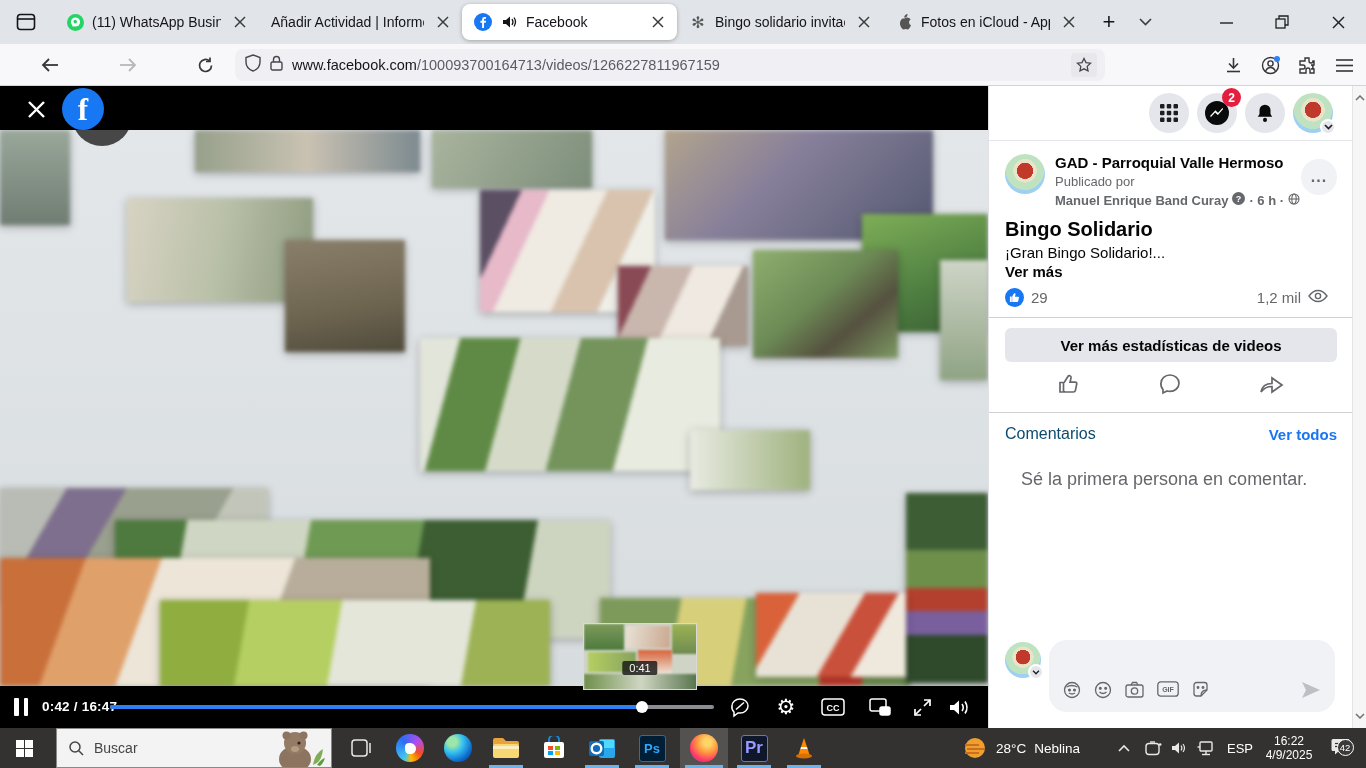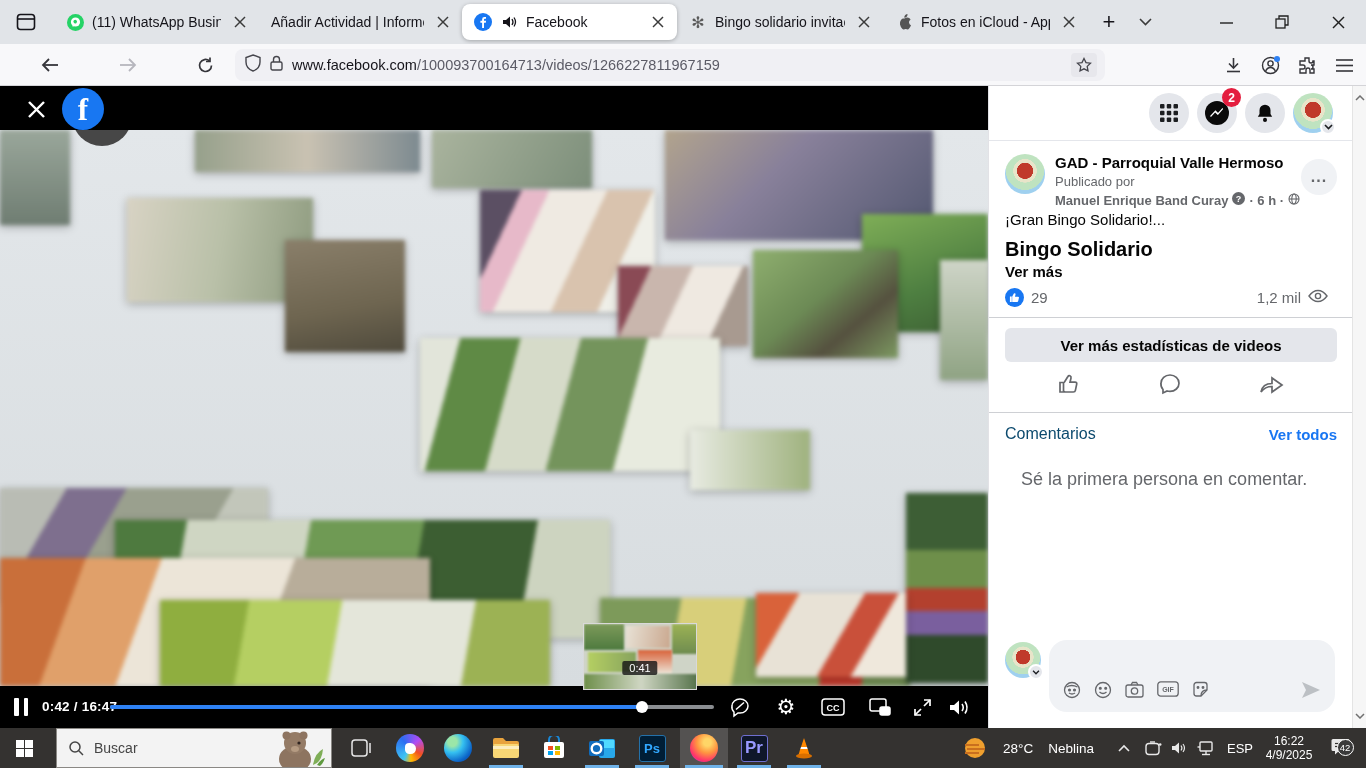--- a/index.html
+++ b/index.html
@@ -129,21 +129,21 @@
   .runline { position:absolute; left:5px; right:5px; bottom:0; height:3px; background:#6fb2e8; }
   #tb-search { left:56px; width:276px; background:#f3f3f3; border:1px solid #8a8884; justify-content:flex-start;
                padding-left:12px; gap:10px; overflow:hidden; }
   #tb-search span { font-size:14px; color:#454545; }
   #tb-firefox { background:rgba(255,255,255,.16); }
   .appico { width:28px; height:28px; display:flex; align-items:center; justify-content:center; }
   .ps-tile { width:27px; height:27px; background:#001e36; border:1.5px solid #2471a9; border-radius:3px;
              color:#31a8ff; font-size:13px; font-weight:bold; display:flex; align-items:center; justify-content:center; }
   .pr-tile { width:27px; height:27px; background:#0f172a; border:1.5px solid #6f6fd0; border-radius:3px;
              color:#9999ff; font-size:17px; font-weight:bold; display:flex; align-items:center; justify-content:center; }
-  #tb-weather { left:962px; width:150px; justify-content:flex-start; gap:15px; color:#fff; font-size:13.5px; }
+  #tb-weather { left:962px; width:150px; justify-content:flex-start; gap:8px; color:#fff; font-size:13.5px; }
   #tb-lang { color:#fff; font-size:13px; }
   #tb-clock { color:#fff; font-size:12px; text-align:center; line-height:14px; }
   #notif-badge { position:absolute; right:-4px; bottom:3px; width:17px; height:17px; border-radius:50%;
                  background:#3a3a3a; border:1px solid #fff; color:#fff; font-size:9.5px; display:flex;
                  align-items:center; justify-content:center; }
 </style>
 </head>
 <body>
 
 <div id="screen">
@@ -482,22 +482,22 @@
                     <circle cx="6" cy="6" r="5"></circle>
                     <ellipse cx="6" cy="6" rx="2.2" ry="5"></ellipse>
                     <line x1="1" y1="6" x2="11" y2="6"></line>
                   </svg>
               </span>
             </div>
           </div>
           <div id="post-menu">...</div>
         </div>
 
+        <div id="post-title">Bingo Solidario</div>
         <div id="post-body">¡Gran Bingo Solidario!...</div>
-        <div id="post-title">Bingo Solidario</div>
         <div id="post-seemore">Ver más</div>
 
         <div id="post-stats">
           <div id="like-badge">
             <svg width="11" height="11" viewBox="0 0 24 24" fill="#fff">
                 <path d="M2 10 h4 v12 H2 z M7 22 h10.5 q2.2 0 2.6-2.1 l1.6-7.4 q.4-2.3-2-2.3 H13 l1.2-4.6 q.5-2.1-1.4-2.8 q-1.6-.6-2.5 1 L7 10 z"></path>
               </svg>
           </div>
           <div id="like-count">29</div>
           <div id="view-count">1,2 mil</div>

